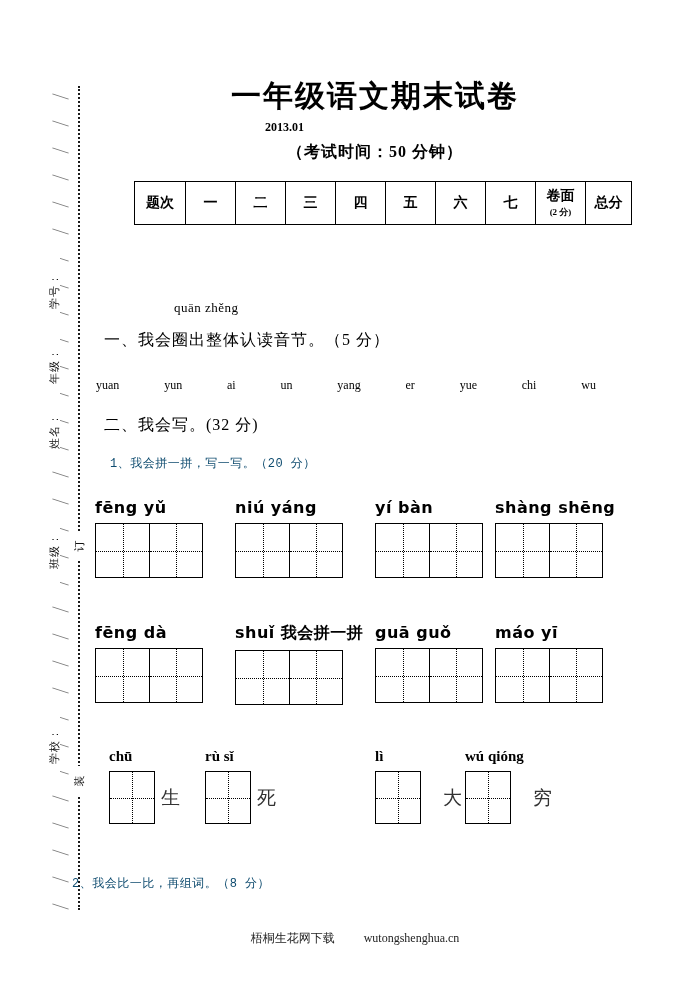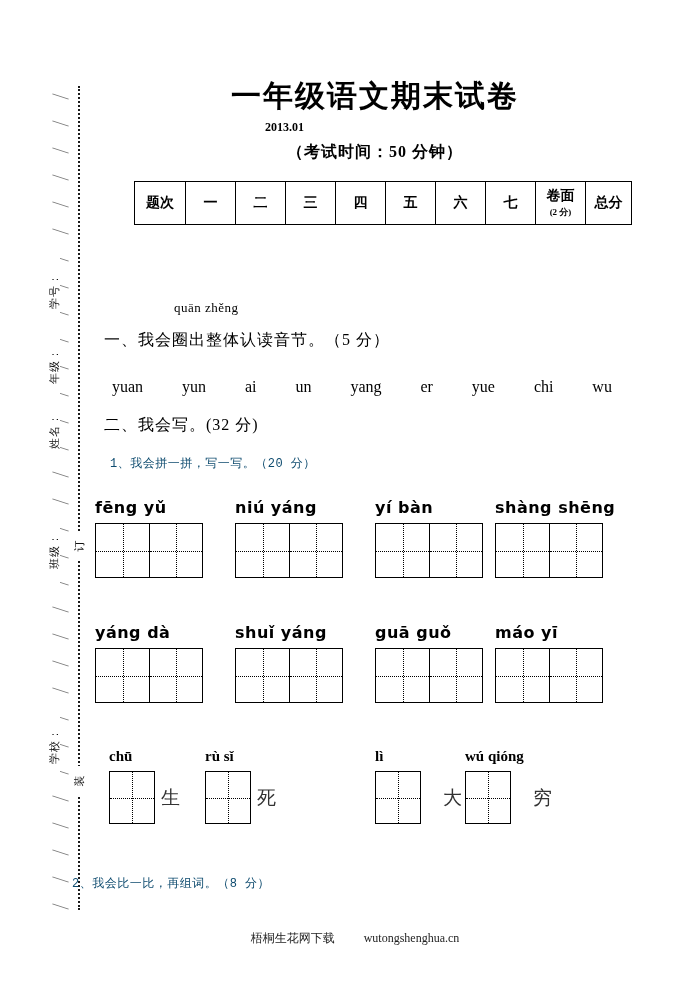--- a/index.html
+++ b/index.html
@@ -161,27 +161,27 @@
   .q-sub {
     position: absolute;
     font-family: Liberation Mono, monospace;
     font-size: 12px;
     letter-spacing: 0.5px;
     color: #0c4a6e;
     white-space: nowrap;
   }
   #syllable-row {
     position: absolute;
-    left: 112px;
+    left: 96px;
     top: 378px;
     width: 500px;
     display: flex;
     justify-content: space-between;
     font-family: "Liberation Serif", serif;
-    font-size: 16px;
+    font-size: 12px;
     align-items: flex-end;
   }
   .syllable { white-space: nowrap; }
 
   
   .write-row {
     position: absolute;
     left: 95px;
     width: 515px;
     height: 105px;
@@ -403,28 +403,28 @@
       <div class="write-group" style="left: 400px;">
         <div class="group-pinyin">shàng shēng</div>
         <div class="grid">
           <div class="cell"></div>
           <div class="cell"></div>
         </div>
       </div>
     </div>
   <div class="write-row" id="write-row-1" style="top:623px;">
       <div class="write-group" style="left: 0px;">
-        <div class="group-pinyin">yáng dà</div>
+        <div class="group-pinyin">fēng dà</div>
         <div class="grid">
           <div class="cell"></div>
           <div class="cell"></div>
         </div>
       </div>
       <div class="write-group" style="left: 140px;">
-        <div class="group-pinyin">shuǐ  yáng</div>
+        <div class="group-pinyin">shuǐ  我会拼一拼</div>
         <div class="grid">
           <div class="cell"></div>
           <div class="cell"></div>
         </div>
       </div>
       <div class="write-group" style="left: 280px;">
         <div class="group-pinyin">guā guǒ</div>
         <div class="grid">
           <div class="cell"></div>
           <div class="cell"></div>

